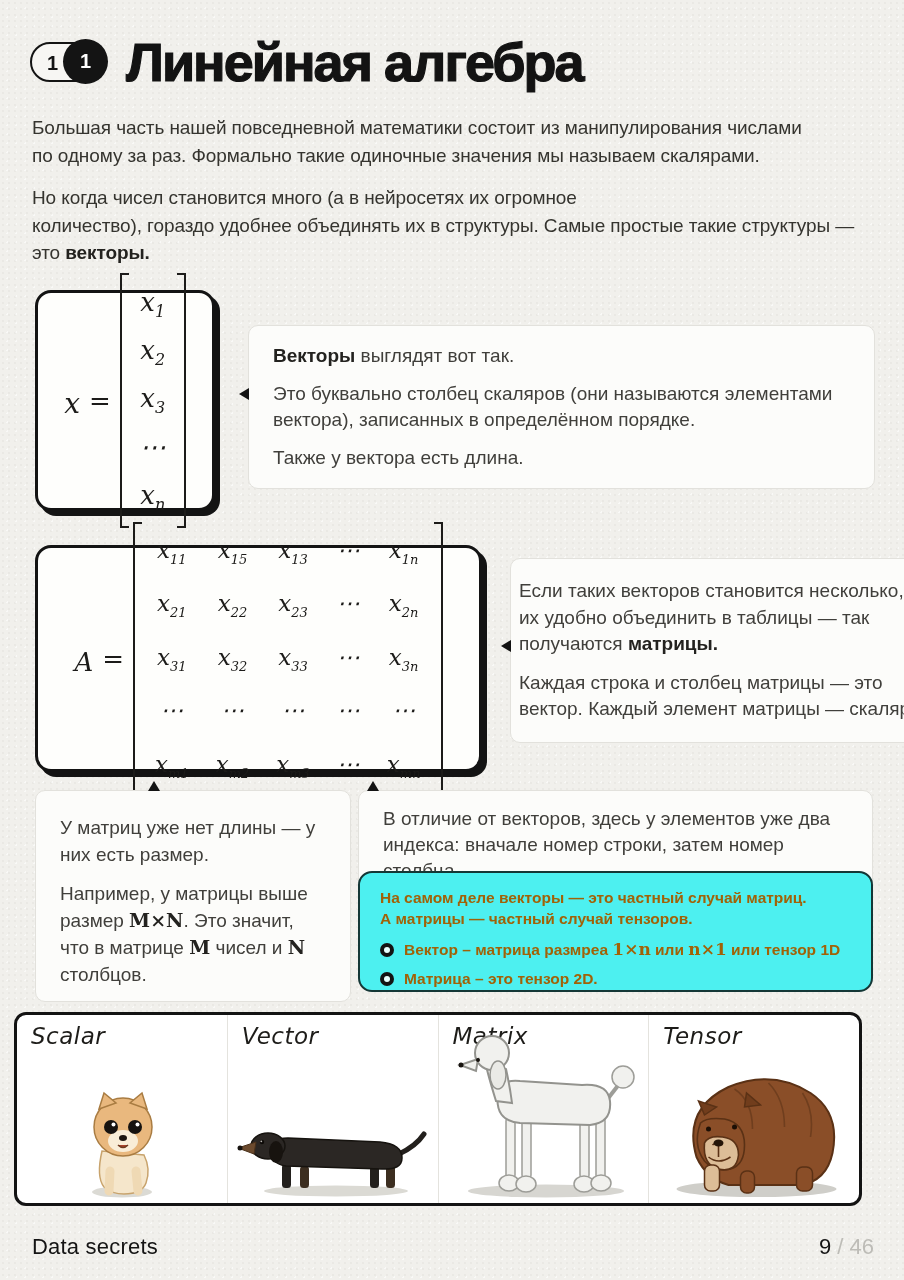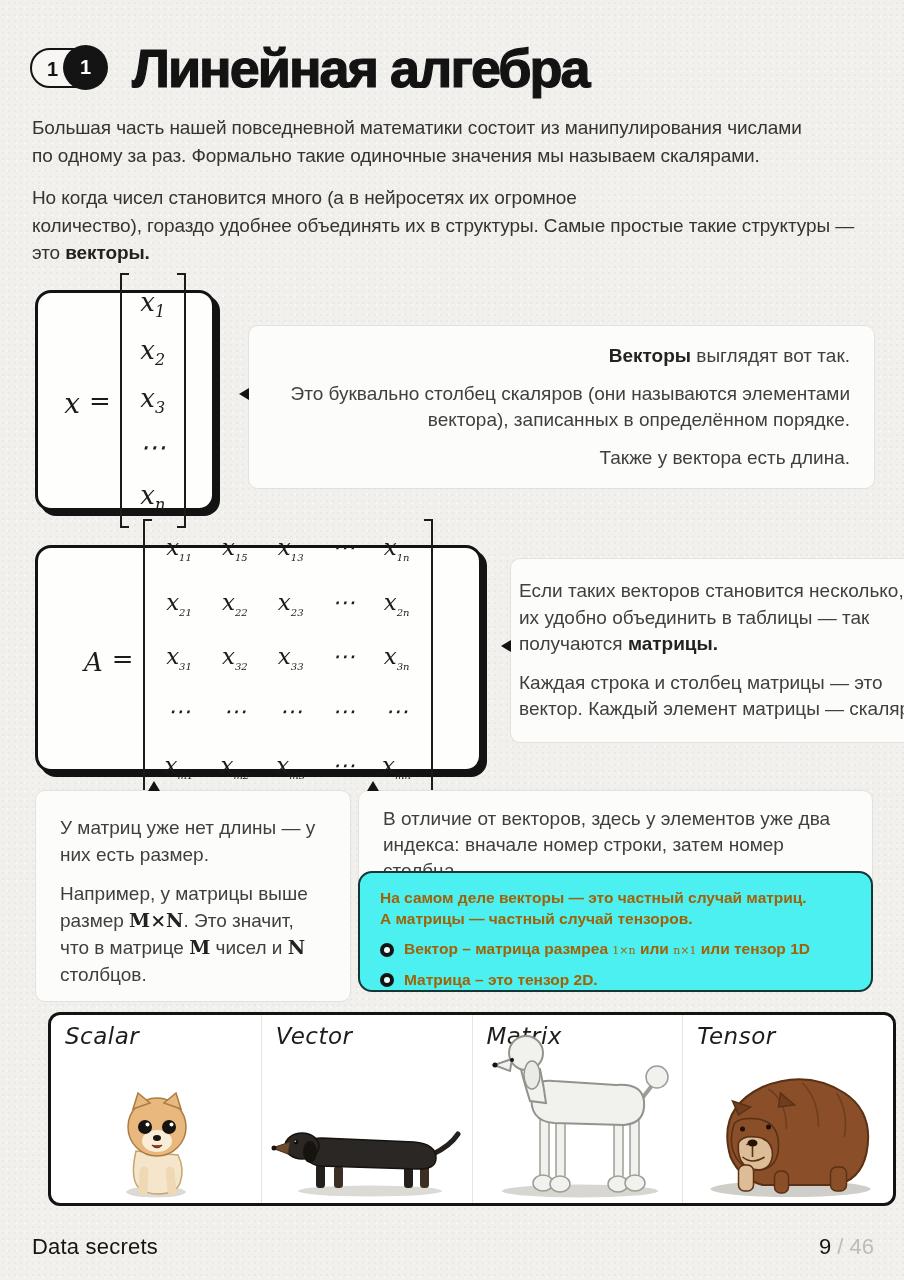--- a/index.html
+++ b/index.html
@@ -18,21 +18,21 @@
 
   
   .header { position:absolute; left:30px; top:30px; display:flex; align-items:center; }
   .badge { position:relative; width:78px; height:46px; margin-right:16px; flex:none; }
   .badge-pill { position:absolute; left:0; top:3px; width:68px; height:40px; background:#f7f6f3;
     border:2.5px solid #141414; border-radius:22px; }
   .badge-num { position:absolute; left:15px; top:8px; font-size:20px; font-weight:700; color:#141414; }
   .badge-circle { position:absolute; left:33px; top:0; width:45px; height:45px; background:#141414;
     border-radius:50%; display:flex; align-items:center; justify-content:center; }
   .badge-circle span { color:#ffffff; font-size:20px; font-weight:700; }
-  .title { margin:8px; font-size:54px; line-height:60px; font-weight:800; letter-spacing:-2px;
+  .title { margin:2px; font-size:54px; line-height:60px; font-weight:800; letter-spacing:-2px;
     color:#131313; -webkit-text-stroke:1.2px #131313; }
 
   
   .intro { position:absolute; left:32px; margin:0; font-size:19px; line-height:27.5px;
     color:#35342f; letter-spacing:-0.1px; }
   #intro1 { top:114px; width:830px; }
   #intro2 { top:184px; width:850px; }
   .intro b { color:#23221f; }
 
   
@@ -50,29 +50,29 @@
   .bracket { display:flex; align-items:stretch; }
   .br { width:9px; flex:none; }
   .br.l { border-left:2.5px solid #1c1b19; border-top:2px solid #1c1b19; border-bottom:2px solid #1c1b19; }
   .br.r { border-right:2.5px solid #1c1b19; border-top:2px solid #1c1b19; border-bottom:2px solid #1c1b19; }
   .vcol { display:flex; flex-direction:column; justify-content:space-between; padding:7px 11px; }
   .vrow { font-size:26px; line-height:33px; text-align:center; }
   .vrow sub { font-size:16px; }
   .mgrid { display:grid; grid-template-columns:repeat(5,auto); column-gap:27px; row-gap:12px;
     padding:9px 13px; align-items:center; }
   .mcell { font-size:23px; line-height:26px; text-align:center; }
-  .mcell sub { font-size:10px; }
+  .mcell sub { font-size:13px; }
 
   
   .callout, .note { position:absolute; background:#fcfcfa; border:1.5px solid #e2e1dc;
     border-radius:10px; font-size:19px; line-height:26px; color:#403f3b; }
   .callout p, .note p { margin:0 0 12px; }
   .callout p:last-child, .note p:last-child { margin-bottom:0; }
   .callout b, .note b { color:#23221f; }
-  #vector-callout { left:248px; top:325px; width:627px; min-height:145px; padding:17px 24px;text-align:right; }
+  #vector-callout { left:248px; top:325px; width:627px; min-height:145px; padding:17px 24px; }
   #matrix-callout { left:510px; top:558px; width:416px; padding:19px 8px; line-height:26.5px; }
   #size-note  { left:35px;  top:790px; width:316px; height:212px; padding:23px 24px; line-height:27px; }
   #index-note { left:358px; top:790px; width:515px; padding:15px 24px; }
   .arrow-w { position:absolute; left:-10px; width:0; height:0; border-top:6px solid transparent;
     border-bottom:6px solid transparent; border-right:10px solid #131313; }
   #vector-callout .arrow-w { top:62px; }
   #matrix-callout .arrow-w { top:81px; }
   .arrow-n { position:absolute; top:-10px; width:0; height:0; border-left:6px solid transparent;
     border-right:6px solid transparent; border-bottom:10px solid #131313; }
   #size-note .arrow-n { left:112px; }
@@ -82,24 +82,24 @@
   
   #tensor-note { position:absolute; left:358px; top:871px; width:515px; height:121px;
     background:#4DF0F0; border:2px solid #143736; border-radius:14px; padding:14px 20px;
     color:#a16207; }
   #tensor-note .lead { margin:0 0 10px; font-size:15.5px; font-weight:700; line-height:21px; }
   .bullet { display:flex; align-items:center; gap:10px; font-size:15.5px; font-weight:700;
     line-height:20px; margin-top:9px; }
   .dot-icon { width:14px; height:14px; border-radius:50%; background:#131313; position:relative; flex:none; }
   .dot-icon::after { content:""; position:absolute; left:4px; top:4px; width:6px; height:6px;
     border-radius:50%; background:#e7fffd; }
-  .serif-math { font-family:"DejaVu Serif","Liberation Serif",serif; font-weight:400; font-size:11px; }
-
-  
-  #figure { position:absolute; left:48px; top:1012px; width:848px; height:194px; background:#ffffff;
+  .serif-math { font-family:"DejaVu Serif","Liberation Serif",serif; font-weight:700; font-size:17px; }
+
+  
+  #figure { position:absolute; left:14px; top:1012px; width:848px; height:194px; background:#ffffff;
     border:3px solid #131313; border-radius:12px; display:flex; overflow:hidden; }
   .panel { flex:1 1 0; position:relative; border-right:1.5px solid #e4e3de; }
   .panel:last-child { border-right:none; }
   .panel-label { position:absolute; top:8px; left:14px; font-size:23px; font-style:italic;
     font-family:"DejaVu Sans","Liberation Sans",sans-serif; color:#1d1c19; letter-spacing:0.5px; }
   .panel svg { position:absolute; bottom:4px; left:50%; transform:translateX(-50%); }
 
   
   #footer { position:absolute; left:32px; right:30px; top:1234px; display:flex; align-items:baseline;
     font-size:22px; }

